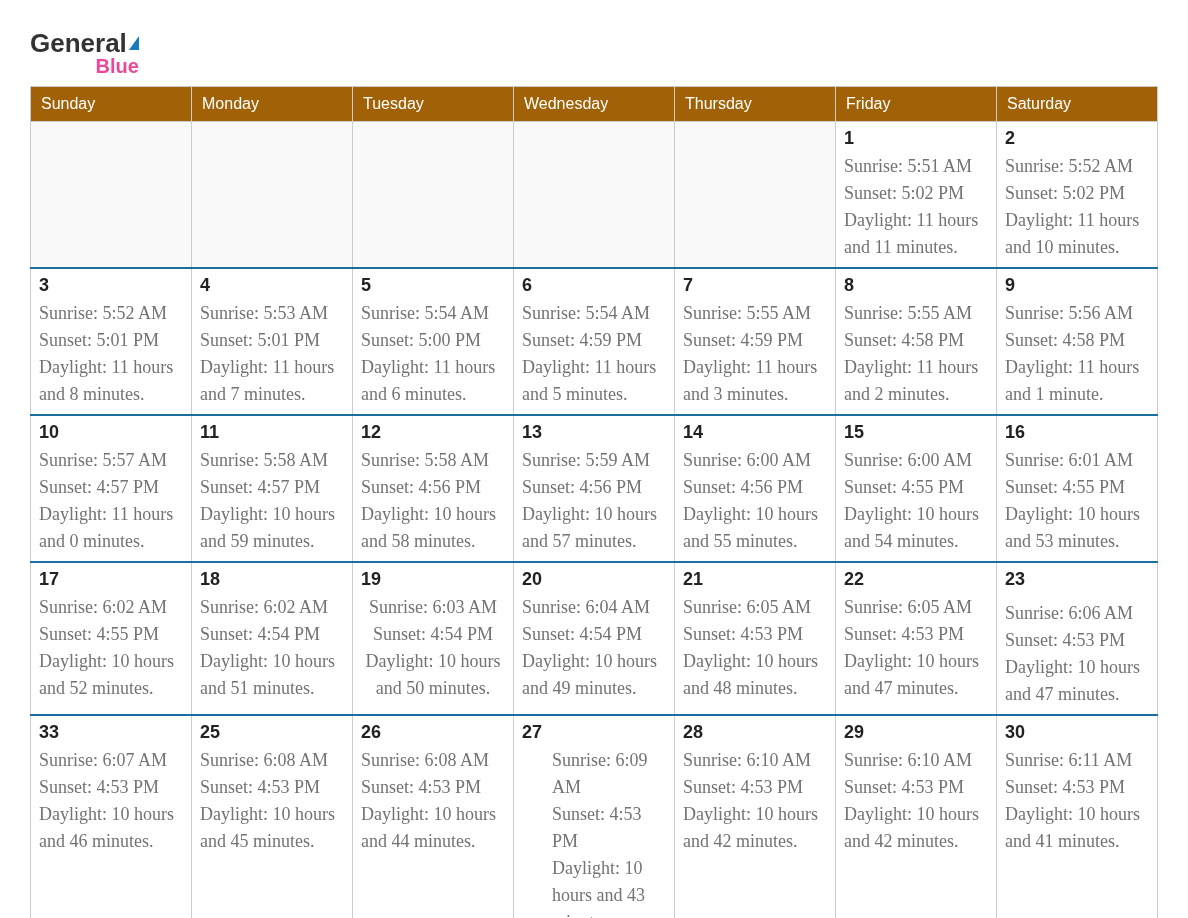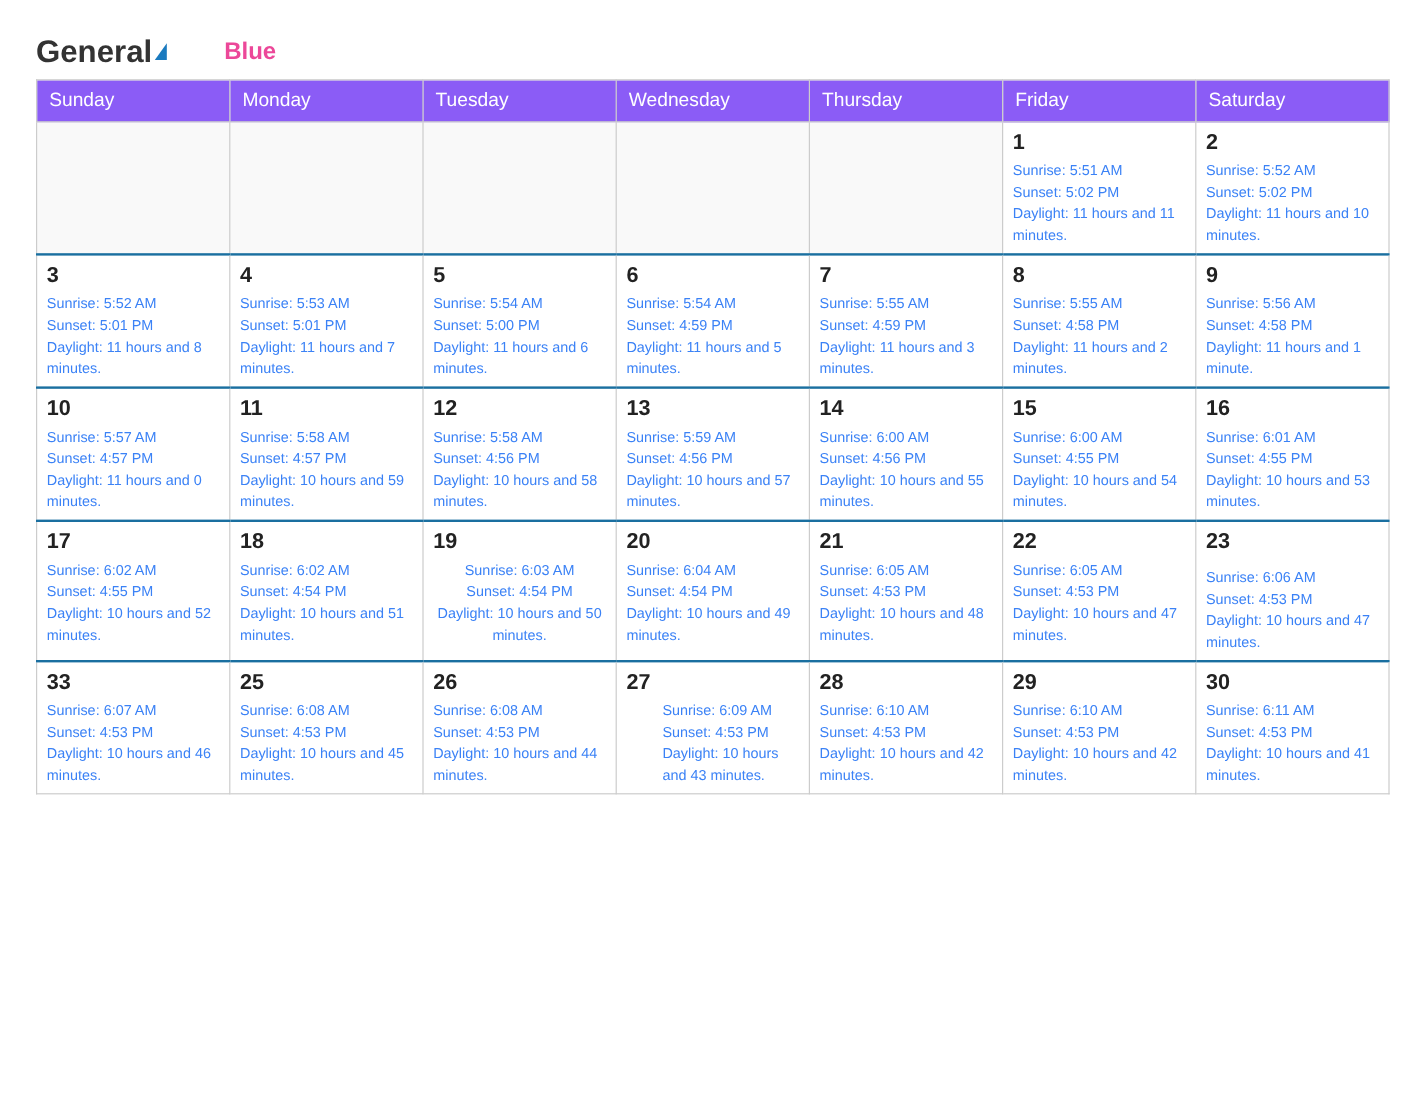--- a/index.html
+++ b/index.html
@@ -11,24 +11,23 @@
       min-height: 918px;
     }
     .header-row {
       display: flex;
       justify-content: space-between;
       align-items: flex-start;
       margin-bottom: 10px;
     }
     .logo {
       display: flex;
-      flex-direction: row;
-      align-items: center;
+      flex-direction: column;
+      align-items: flex-end;
       margin-top: 10px;
-      gap: 48px;
     }
     .logo-general {
       font-size: 26px;
       font-weight: bold;
       color: #333;
       line-height: 1;
     }
     .logo-blue {
       font-size: 20px;
       font-weight: bold;
@@ -57,21 +56,21 @@
       font-size: 22px;
       color: #444;
       margin-top: 4px;
     }
     .calendar-table {
       width: 100%;
       border-collapse: collapse;
       margin-top: 8px;
     }
     .calendar-table th {
-      background-color: #8b5cf6;
+      background-color: #a16207;
       color: #fff;
       font-size: 16px;
       font-weight: normal;
       padding: 8px 10px;
       text-align: left;
       border: 1px solid #ccc;
     }
     .calendar-table td {
       vertical-align: top;
       border: 1px solid #ccc;
@@ -80,23 +79,24 @@
       min-height: 100px;
     }
     .day-number {
       font-size: 18px;
       font-weight: bold;
       color: #222;
       display: block;
       margin-bottom: 4px;
     }
     .day-info {
-      font-size: 12px;
-      color: #3b82f6;
+      font-size: 18px;
+      color: #737373;
       line-height: 1.5;
+      font-family: Liberation Serif, serif;
     }
     .empty-cell {
       background: #f9f9f9;
     }
     tr:not(:last-child) td {
       border-bottom: 2px solid #1a6fa0;
     }
   </style>
 </head>
 <body>

